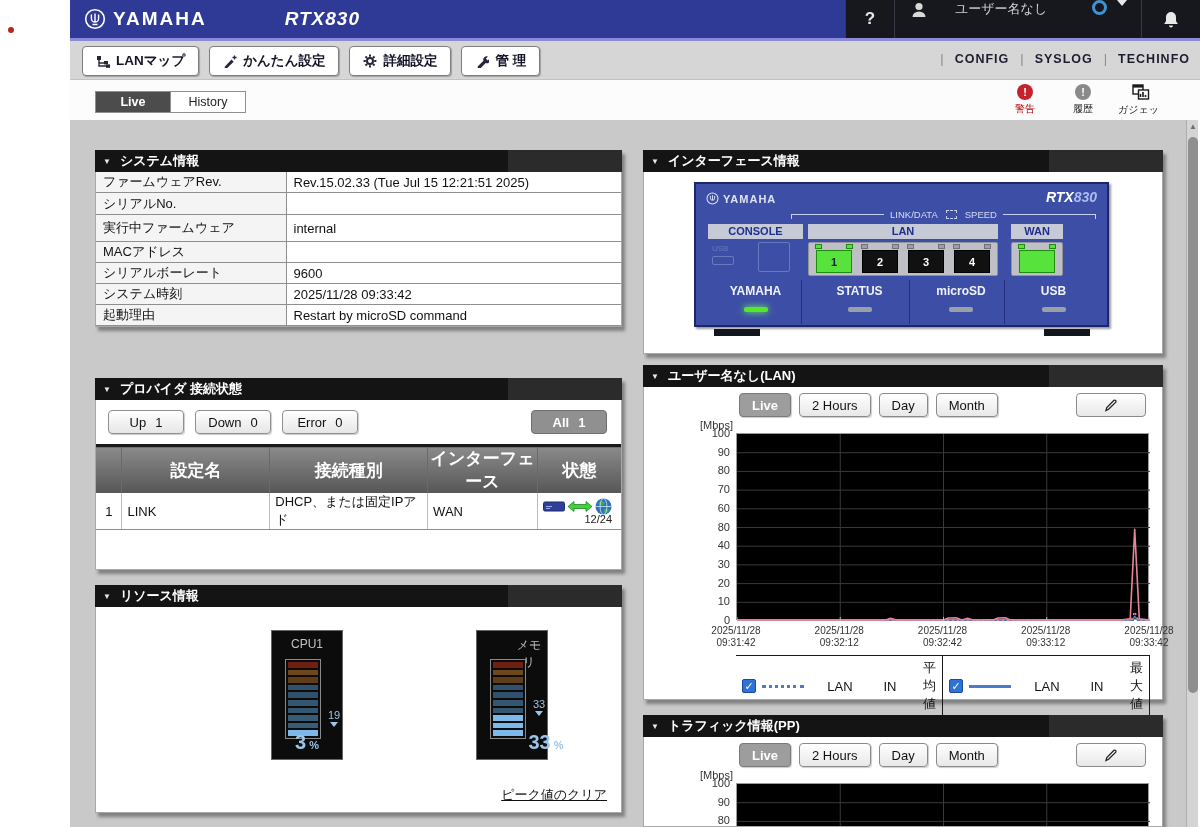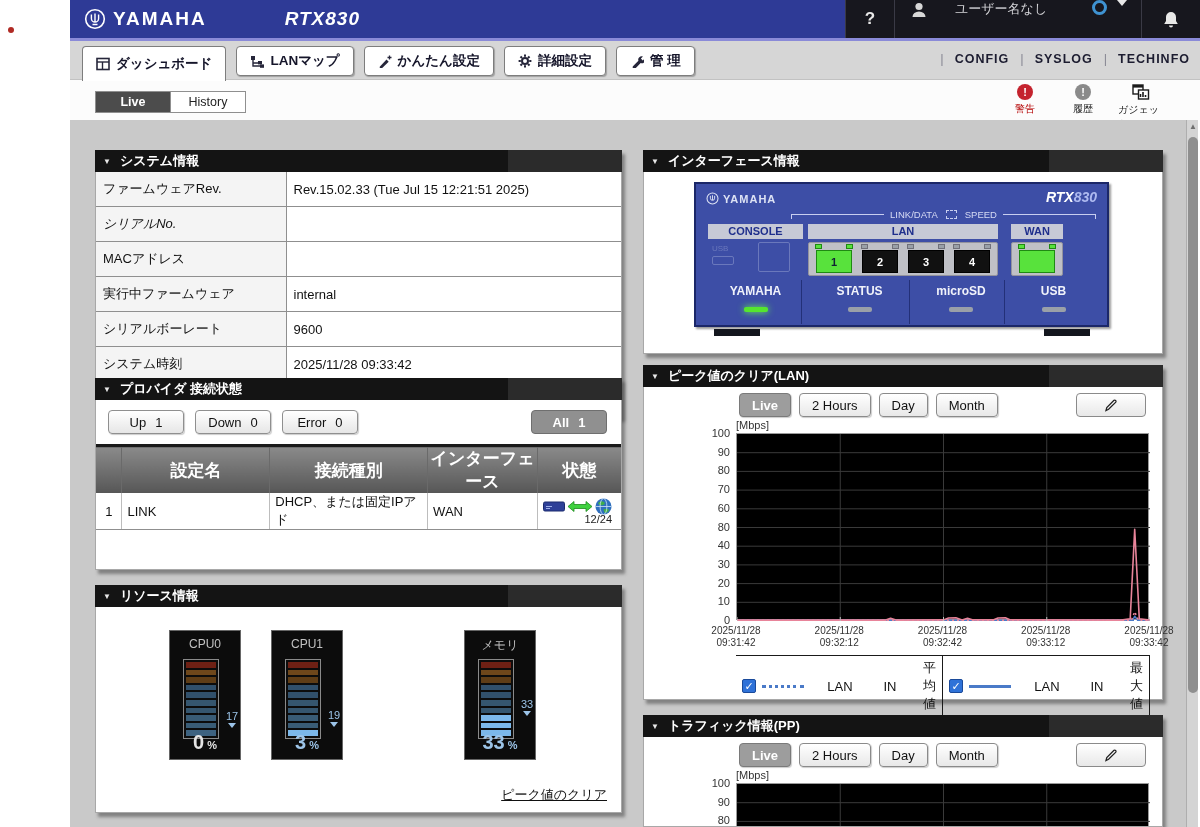--- a/index.html
+++ b/index.html
@@ -54,23 +54,23 @@
   #vscroll-thumb { position:absolute; left:1px; top:17px; width:10px; height:556px; background:#8f8f8f; border-radius:5px; }
 
   .panel { position:absolute; box-shadow:3px 4px 3px rgba(60,60,60,.5); }
   .phead { position:relative; height:22px; background:#141414; color:#fff; font-size:13px; font-weight:bold; display:flex; align-items:center; padding-left:8px; }
   .phead .tri { font-size:8px; margin-right:9px; color:#e8e8e8; }
   .phead .phead-block { position:absolute; right:0; top:0; width:114px; height:22px; background:#2b2b2b; }
   .pbody { position:relative; background:#fff; border:1px solid #a8a8a8; border-top:none; }
 
   
   #sys-table { width:100%; border-collapse:collapse; }
-  #sys-table td { border:1px solid #8f8f8f; font-size:13px; padding:8px 7px; height:19px; color:#111; }
+  #sys-table td { border:1px solid #8f8f8f; font-size:13px; padding:1px 7px; height:19px; color:#111; }
   #sys-table td.lbl { width:190px; background:#f4f4f4; }
-  #sys-table tr:nth-child(2) td { height:22px;font-style:italic; }
+  #sys-table tr:nth-child(2) td { height:22px; }
   #sys-table tr:nth-child(3) td { height:27px; }
   #sys-table tr:first-child td { border-top:none; }
   #sys-table td:first-child { border-left:none; } #sys-table td:last-child { border-right:none; }
 
   
   #prov-filters { position:absolute; left:12px; top:10px; display:flex; gap:11px; }
   .pfbtn { width:76px; height:24px; background:linear-gradient(#ffffff,#e6e6e6); border:1px solid #8f8f8f; border-radius:4px; font-size:13px; color:#111; display:flex; align-items:center; justify-content:center; gap:9px; box-shadow:1px 1px 1px rgba(0,0,0,.2); }
   #prov-all { position:absolute; right:14px; top:10px; width:76px; height:24px; background:#909090; border:1px solid #6f6f6f; border-radius:4px; color:#fff; font-size:13px; font-weight:bold; display:flex; align-items:center; justify-content:center; gap:9px; }
   #prov-table { position:absolute; left:0; top:44px; width:100%; border-collapse:collapse; }
   #prov-table thead th { background:linear-gradient(#8a8a8a,#565656); border-top:3px solid #1a1a1a; color:#fff; font-size:17px; font-weight:bold; height:21px; border-left:1px solid #6a6a6a; }
@@ -119,21 +119,21 @@
   .fp-ind { position:absolute; top:100px; text-align:center; color:#f0f2fa; font-size:12px; font-weight:bold; }
   .fp-led { width:24px; height:5px; border-radius:2px; background:#9aa0a8; margin:9px auto 0; }
   .fp-led.on { background:#55e62e; box-shadow:0 0 7px #6aff44; }
   .foot { position:absolute; top:157px; width:46px; height:7px; background:#14161e; }
 
   
   .range-row { position:absolute; left:95px; top:6px; display:flex; gap:8px; }
   .rbtn { height:24px; padding:0 12px; background:linear-gradient(#ffffff,#e8e8e8); border:1px solid #8a8a8a; border-radius:4px; font-size:13px; color:#111; display:flex; align-items:center; box-shadow:1px 1px 1px rgba(0,0,0,.2); }
   .rbtn.active { background:#9d9d9d; color:#fff; font-weight:bold; border-color:#7a7a7a; }
   .pencil-btn { position:absolute; right:16px; top:6px; width:70px; height:24px; background:linear-gradient(#ffffff,#e8e8e8); border:1px solid #8a8a8a; border-radius:4px; display:flex; align-items:center; justify-content:center; }
-  .unit-label { position:absolute; left:56px; top:32px; font-size:11px; color:#333;margin-left:36px; }
+  .unit-label { position:absolute; left:56px; top:32px; font-size:11px; color:#333; }
   .ytick { position:absolute; width:34px; text-align:right; font-size:11px; color:#333; }
   .plot { position:absolute; left:92px; top:46px; width:413px; height:187px; background:#000; border:1px solid #9a9a9a; }
   .xlab { position:absolute; width:84px; text-align:center; font-size:10px; color:#333; line-height:12px; }
   #lan-legend { position:absolute; left:92px; top:268px; width:414px; display:grid; grid-template-columns:1fr 1fr; border-top:1px solid #1a1a1a; }
   .lg-cell { display:flex; align-items:center; border-bottom:2px solid #1a1a1a; border-right:1px solid #1a1a1a; padding:3px 6px; font-size:13px; color:#111; }
   .lg-cell:nth-child(-n+2) { border-bottom:1px solid #1a1a1a; }
   .lg-check { width:14px; height:14px; background:#2f72d8; border:1px solid #1a4a9a; border-radius:2px; color:#fff; font-size:11px; line-height:13px; text-align:center; margin-right:6px; }
   .lg-line { width:42px; height:0; border-top-width:3px; margin-right:8px; }
   .lg-if { width:56px; text-align:center; } .lg-dir { width:44px; text-align:center; } .lg-stat { flex:1; text-align:right; }
 </style>
@@ -173,30 +173,20 @@
       <path d="M9 2 a5 5 0 0 1 5 5 v4 l1.8 3 H2.2 L4 11 V7 a5 5 0 0 1 5-5 z" fill="#e8e8e8"></path>
       <path d="M7 15.5 a2 2 0 0 0 4 0 z" fill="#e8e8e8"></path>
     </svg>
   </div>
 </div>
 
 <div id="purple-line" class="abs"></div>
 
 <div id="tabband" class="abs">
   <div id="tabs">
-      <div class="tab active">
-        <span class="ticon">
-          <svg width="14" height="14" viewBox="0 0 14 14">
-            <rect x="1" y="1.5" width="12" height="11" fill="none" stroke="#26263a" stroke-width="1.6"></rect>
-            <line x1="1" y1="5" x2="13" y2="5" stroke="#26263a" stroke-width="1.4"></line>
-            <line x1="6.5" y1="5" x2="6.5" y2="12.5" stroke="#26263a" stroke-width="1.4"></line>
-          </svg>
-        </span>
-        <span>ダッシュボード</span>
-      </div>
       <div class="tab">
         <span class="ticon">
           <svg width="14" height="14" viewBox="0 0 14 14">
             <rect x="1" y="2" width="4" height="4" fill="#26263a"></rect>
             <path d="M3 6 v6 h9 M3 9 h6" fill="none" stroke="#26263a" stroke-width="1.4"></path>
             <rect x="8" y="7" width="4" height="3.4" fill="#26263a"></rect>
             <rect x="10" y="10.4" width="4" height="3.4" fill="#26263a"></rect>
           </svg>
         </span>
         <span>LANマップ</span>
@@ -284,26 +274,26 @@
           <tbody id="sys-tbody">
             <tr>
               <td class="lbl">ファームウェアRev.</td>
               <td>Rev.15.02.33 (Tue Jul 15 12:21:51 2025)</td>
             </tr>
             <tr>
               <td class="lbl">シリアルNo.</td>
               <td></td>
             </tr>
             <tr>
+              <td class="lbl">実行中ファームウェア</td>
+              <td>internal</td>
+            </tr>
+            <tr>
               <td class="lbl">MACアドレス</td>
               <td></td>
-            </tr>
-            <tr>
-              <td class="lbl">実行中ファームウェア</td>
-              <td>internal</td>
             </tr>
             <tr>
               <td class="lbl">シリアルボーレート</td>
               <td>9600</td>
             </tr>
             <tr>
               <td class="lbl">システム時刻</td>
               <td>2025/11/28 09:33:42</td>
             </tr>
             <tr>
@@ -383,61 +373,41 @@
   </div>
 
   <div class="panel" style="left:25px; top:465px; width:527px;">
     <div class="phead">
       <span class="tri">▼</span>
       <span>リソース情報</span>
       <span class="phead-block"></span>
     </div>
     <div class="pbody" style="height:206px;" id="res-body">
       <a id="res-clear">ピーク値のクリア</a>
-    <div class="gauge" style="left: 73px;">
-          <div class="gauge-label">CPU0</div>
-          <div class="gauge-bar">
-            <div class="gseg" style="background: rgb(110, 32, 20);"></div>
-            <div class="gseg" style="background: rgb(110, 71, 27);"></div>
-            <div class="gseg" style="background: rgb(95, 61, 22);"></div>
-            <div class="gseg" style="background: rgb(49, 80, 107);"></div>
-            <div class="gseg" style="background: rgb(49, 80, 107);"></div>
-            <div class="gseg" style="background: rgb(53, 86, 111);"></div>
-            <div class="gseg" style="background: rgb(53, 86, 111);"></div>
-            <div class="gseg" style="background: rgb(57, 92, 118);"></div>
-            <div class="gseg" style="background: rgb(57, 92, 118);"></div>
-            <div class="gseg" style="background: rgb(61, 98, 128);"></div>
-          </div>
-          <div class="gauge-peak" style="top: 80.4px;">
-            <div>17</div>
-            <div class="ptri"></div>
-          </div>
-          <div class="gauge-pct" style="color: rgb(228, 228, 228);"><span class="num">0</span><span class="unit">%</span></div>
-        </div>
         <div class="gauge" style="left: 175px;">
           <div class="gauge-label">CPU1</div>
           <div class="gauge-bar">
             <div class="gseg" style="background: rgb(110, 32, 20);"></div>
             <div class="gseg" style="background: rgb(110, 71, 27);"></div>
             <div class="gseg" style="background: rgb(95, 61, 22);"></div>
             <div class="gseg" style="background: rgb(49, 80, 107);"></div>
             <div class="gseg" style="background: rgb(49, 80, 107);"></div>
             <div class="gseg" style="background: rgb(53, 86, 111);"></div>
             <div class="gseg" style="background: rgb(53, 86, 111);"></div>
             <div class="gseg" style="background: rgb(57, 92, 118);"></div>
             <div class="gseg" style="background: rgb(57, 92, 118);"></div>
             <div class="gseg" style="background: rgb(124, 184, 234);"></div>
           </div>
           <div class="gauge-peak" style="top: 78.8px;">
             <div>19</div>
             <div class="ptri"></div>
           </div>
           <div class="gauge-pct" style="color: rgb(156, 196, 232);"><span class="num">3</span><span class="unit">%</span></div>
         </div>
-        <div class="gauge" style="left: 368px;">
+        <div class="gauge" style="left: 380px; padding-left: 34px;">
           <div class="gauge-label">メモリ</div>
           <div class="gauge-bar">
             <div class="gseg" style="background: rgb(110, 32, 20);"></div>
             <div class="gseg" style="background: rgb(110, 71, 27);"></div>
             <div class="gseg" style="background: rgb(95, 61, 22);"></div>
             <div class="gseg" style="background: rgb(49, 80, 107);"></div>
             <div class="gseg" style="background: rgb(49, 80, 107);"></div>
             <div class="gseg" style="background: rgb(53, 86, 111);"></div>
             <div class="gseg" style="background: rgb(53, 86, 111);"></div>
             <div class="gseg" style="background: rgb(124, 184, 234);"></div>
@@ -537,21 +507,21 @@
           <div class="fp-div" style="left: 308px;"></div>
         </div>
       <div class="foot" style="left:70px;"></div>
       <div class="foot" style="left:400px;"></div>
     </div>
   </div>
 
   <div class="panel" style="left:573px; top:245px; width:520px;">
     <div class="phead">
       <span class="tri">▼</span>
-      <span>ピーク値のクリア(LAN)</span>
+      <span>ユーザー名なし(LAN)</span>
       <span class="phead-block"></span>
     </div>
     <div class="pbody" style="height:313px;" id="lan-body">
       <div id="lan-legend">
           <div class="lg-cell">
             <div class="lg-check">✓</div>
             <div class="lg-line" style="border-top-color: rgb(74, 122, 200); border-top-style: dotted;"></div>
             <span class="lg-if">LAN</span>
             <span class="lg-dir">IN</span>
             <span class="lg-stat">平均値</span>

